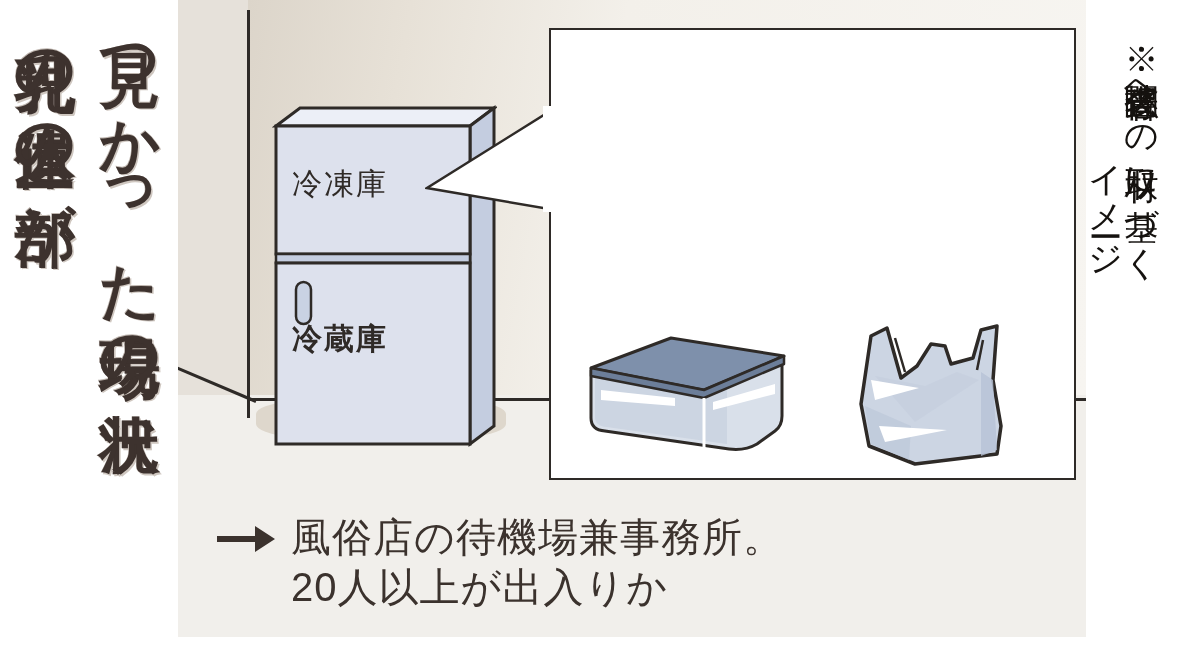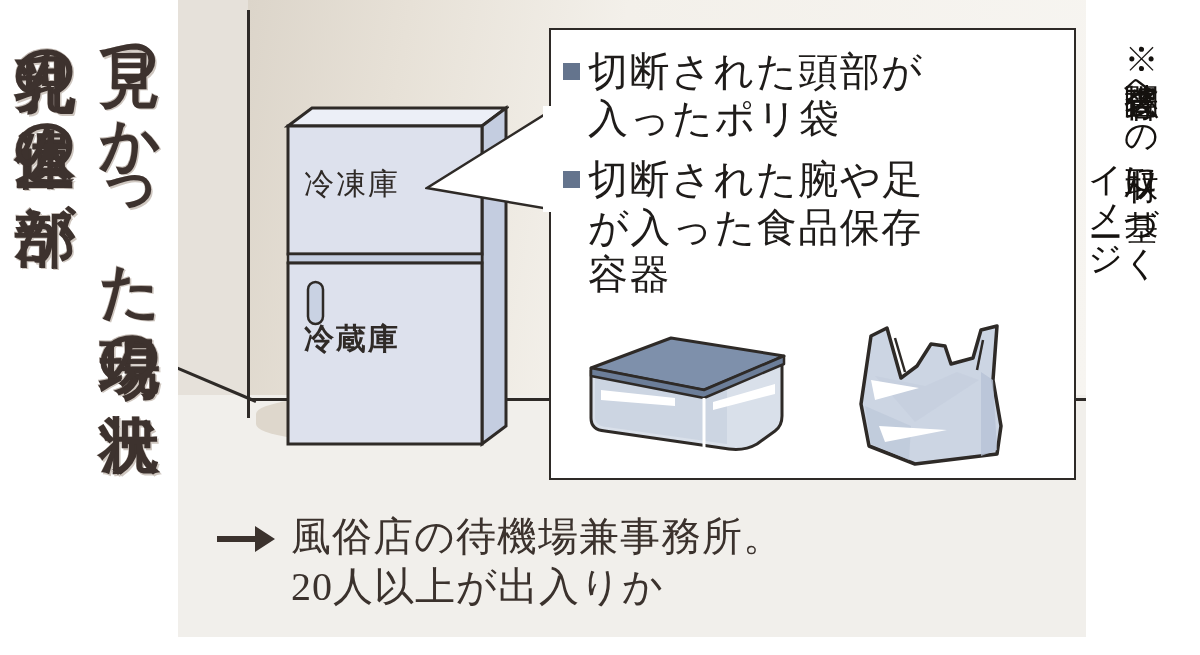--- a/index.html
+++ b/index.html
@@ -74,21 +74,21 @@
     left: 78px; top: 394px;
     width: 250px; height: 50px;
     background: #ded7cc;
     border-radius: 50% / 40%;
     filter: blur(0.4px);
   }
 
   
   #fridge {
     position: absolute;
-    left: 284px;
+    left: 272px;
     top: 104px;
     width: 225px;
     height: 345px;
   }
   .fr-svg { display:block; }
   .fr-label {
     position: absolute;
     font-family: "Liberation Sans", "DejaVu Sans", sans-serif;
     font-size: 30px;
     color: #2f2a27;
@@ -165,21 +165,21 @@
     display: flex;
     align-items: flex-start;
     z-index: 6;
   }
   #caption-arrow {
     margin-top: 10px;
     margin-right: 14px;
     flex: 0 0 auto;
   }
   #caption-text {
-    font-family: Liberation Serif, serif;
+    font-family: Liberation Sans, sans-serif;
     font-size: 40px;
     line-height: 1.25;
     color: #3b322d;
     letter-spacing: 1px;
     white-space: pre-line;
   }
 
   
   #headline {
     position: absolute;
@@ -267,33 +267,20 @@
 
 <div id="callout">
 
   <svg class="callout-tail" width="130" height="106" viewBox="0 0 130 106">
     <polygon points="130,2 130,104 2,82" fill="#ffffff" stroke="#2e2a27" stroke-width="2.5"></polygon>
     <rect x="118" y="0" width="14" height="106" fill="#ffffff"></rect>
   </svg>
 
   <div class="callout-box"></div>
 
-  <div class="bullets">
-    <div class="bullet-row">
-      <div class="bullet-marker"></div>
-      <div class="bullet-text" style="white-space:pre-line;">切断された頭部が
-入ったポリ袋</div>
-    </div>
-    <div class="bullet-row">
-      <div class="bullet-marker"></div>
-      <div class="bullet-text" style="white-space:pre-line;">切断された腕や足
-が入った食品保存
-容器</div>
-    </div>
-  </div>
 
   <svg id="objects" viewBox="0 0 480 155">
 
     <g>
 
       <path d="M12,52 L12,100 Q12,112 26,113 L150,131 Q166,133 178,126 L196,113 Q203,108 203,98 L203,47 Z" fill="#ccd5e3" fill-opacity="0.75" stroke="#2e2a27" stroke-width="3" stroke-linejoin="round"></path>
 
       <path d="M16,60 L16,99 Q16,108 28,109 L148,126 L148,70 Z" fill="#bfc9da" fill-opacity="0.5"></path>
 
       <polygon points="12,50 92,20 205,38 125,72" fill="#7e90ab" stroke="#2e2a27" stroke-width="3" stroke-linejoin="round"></polygon>

